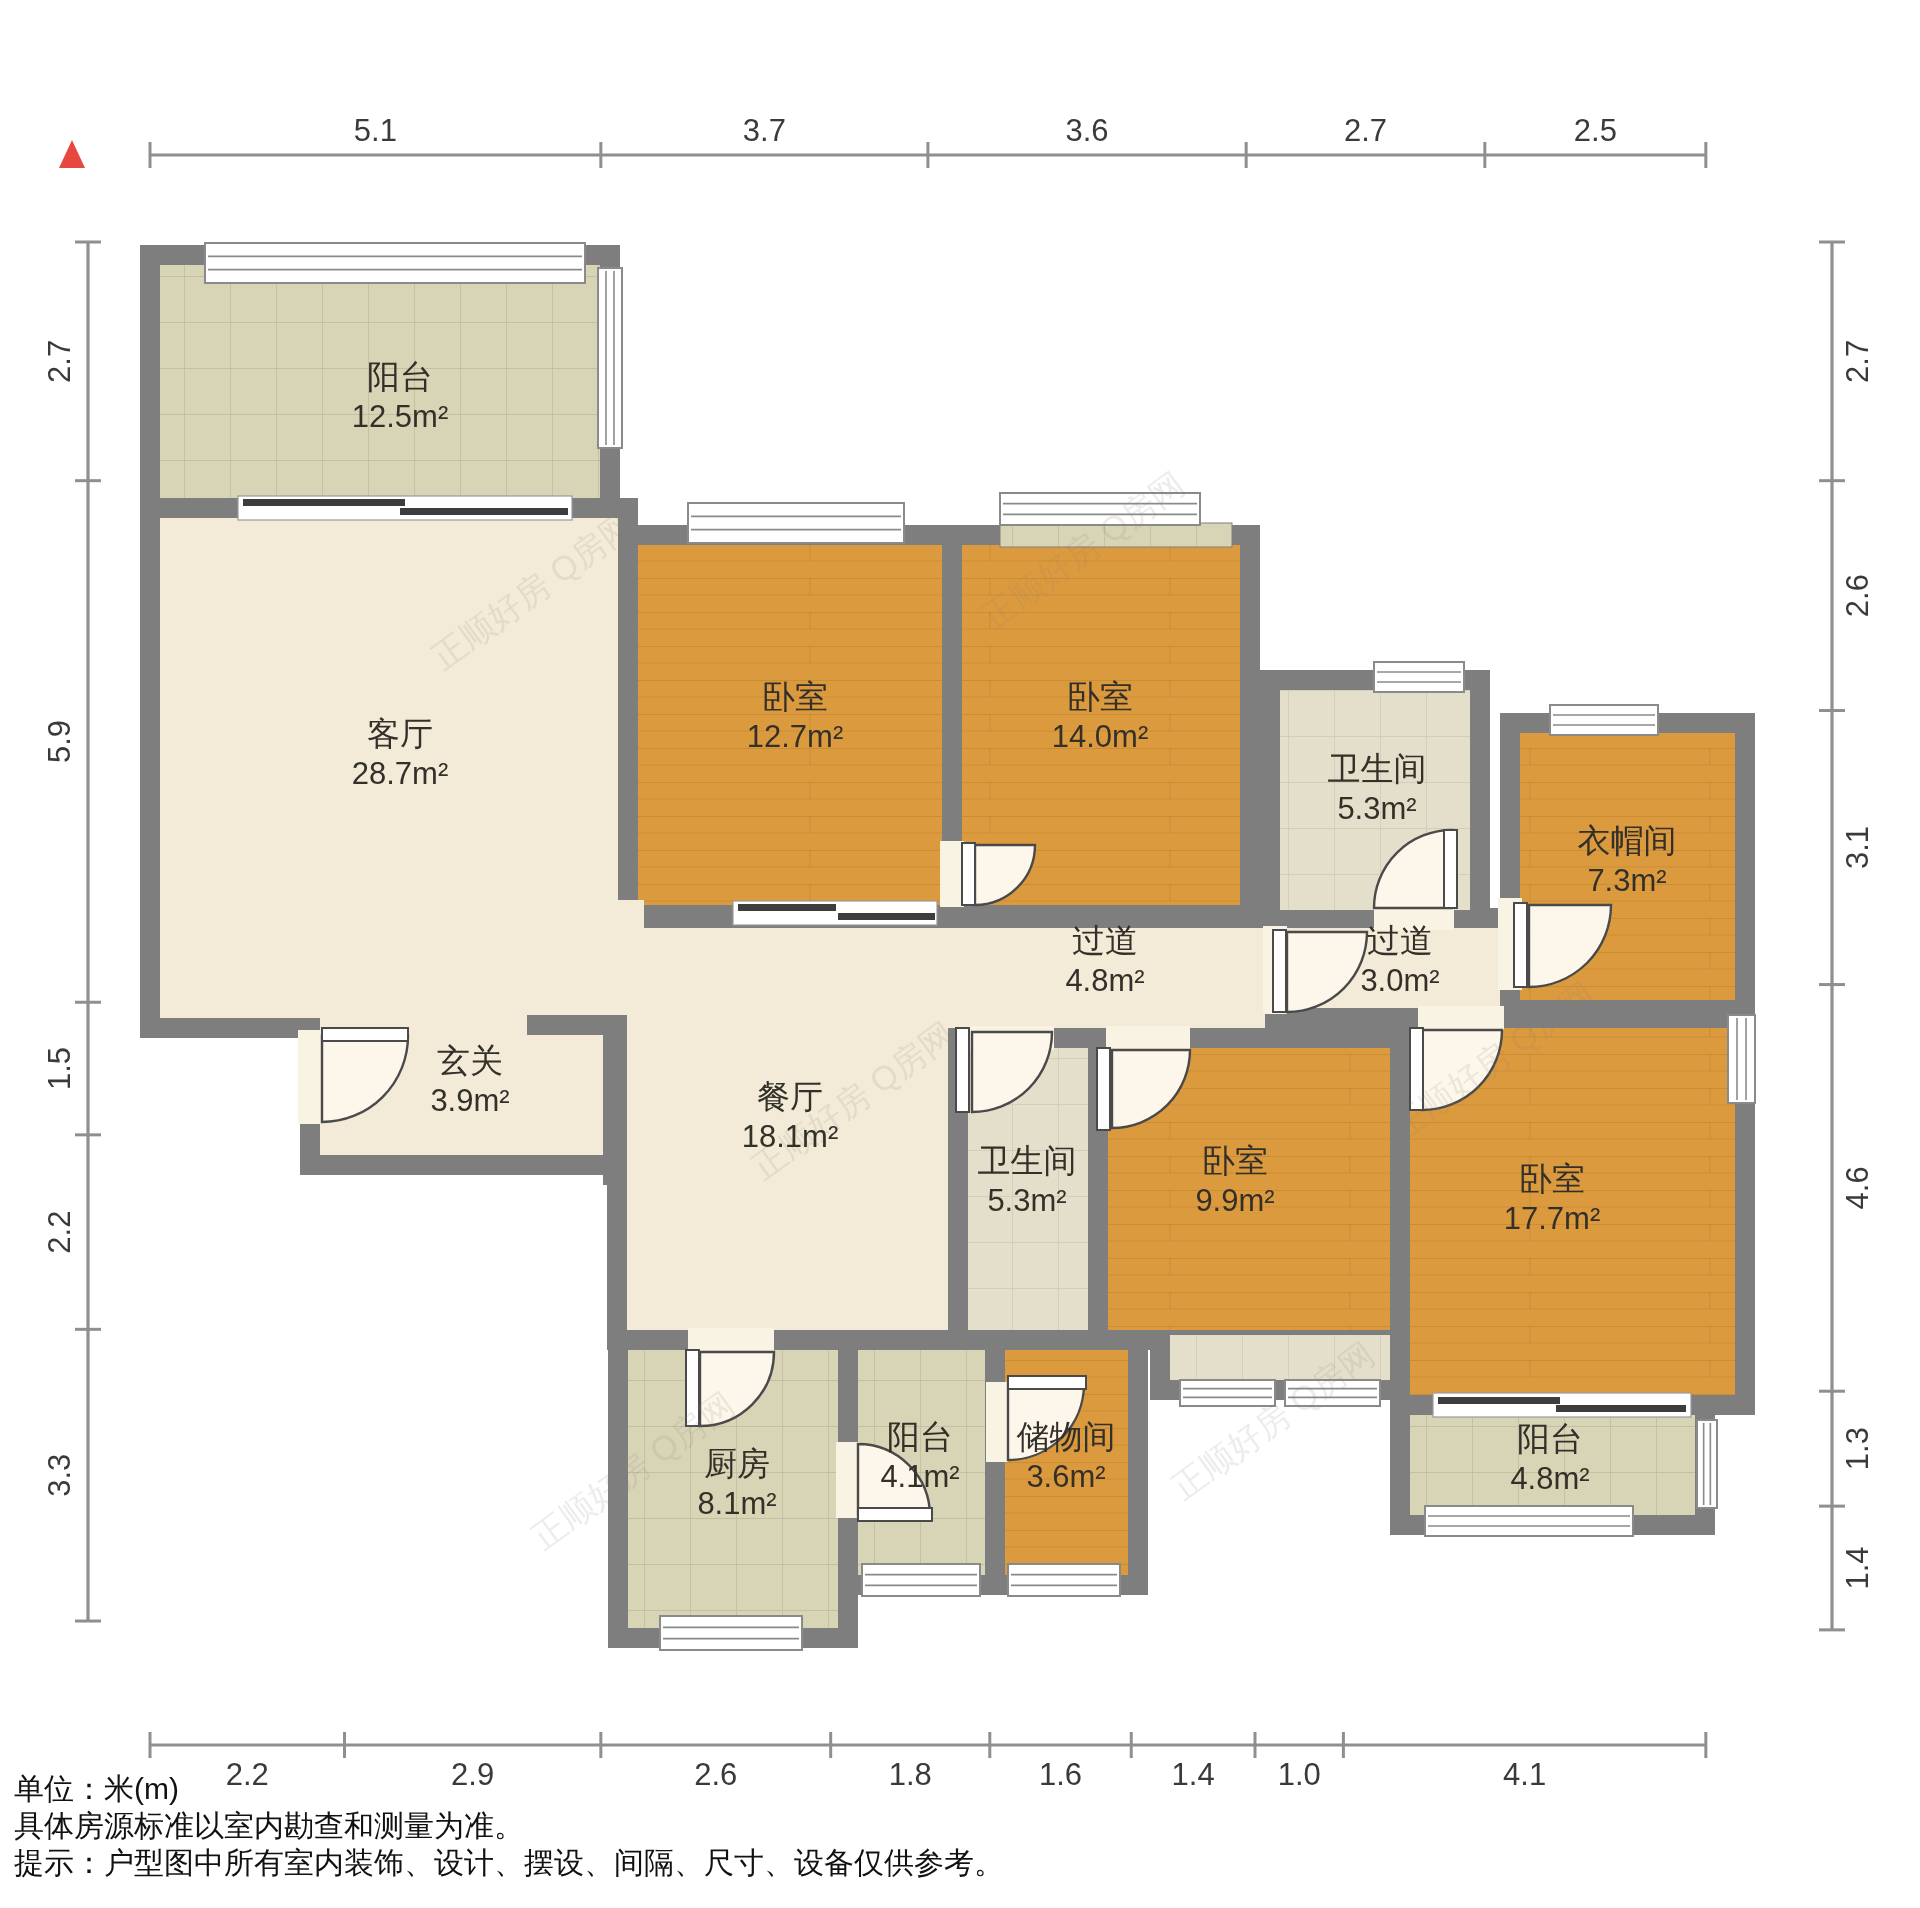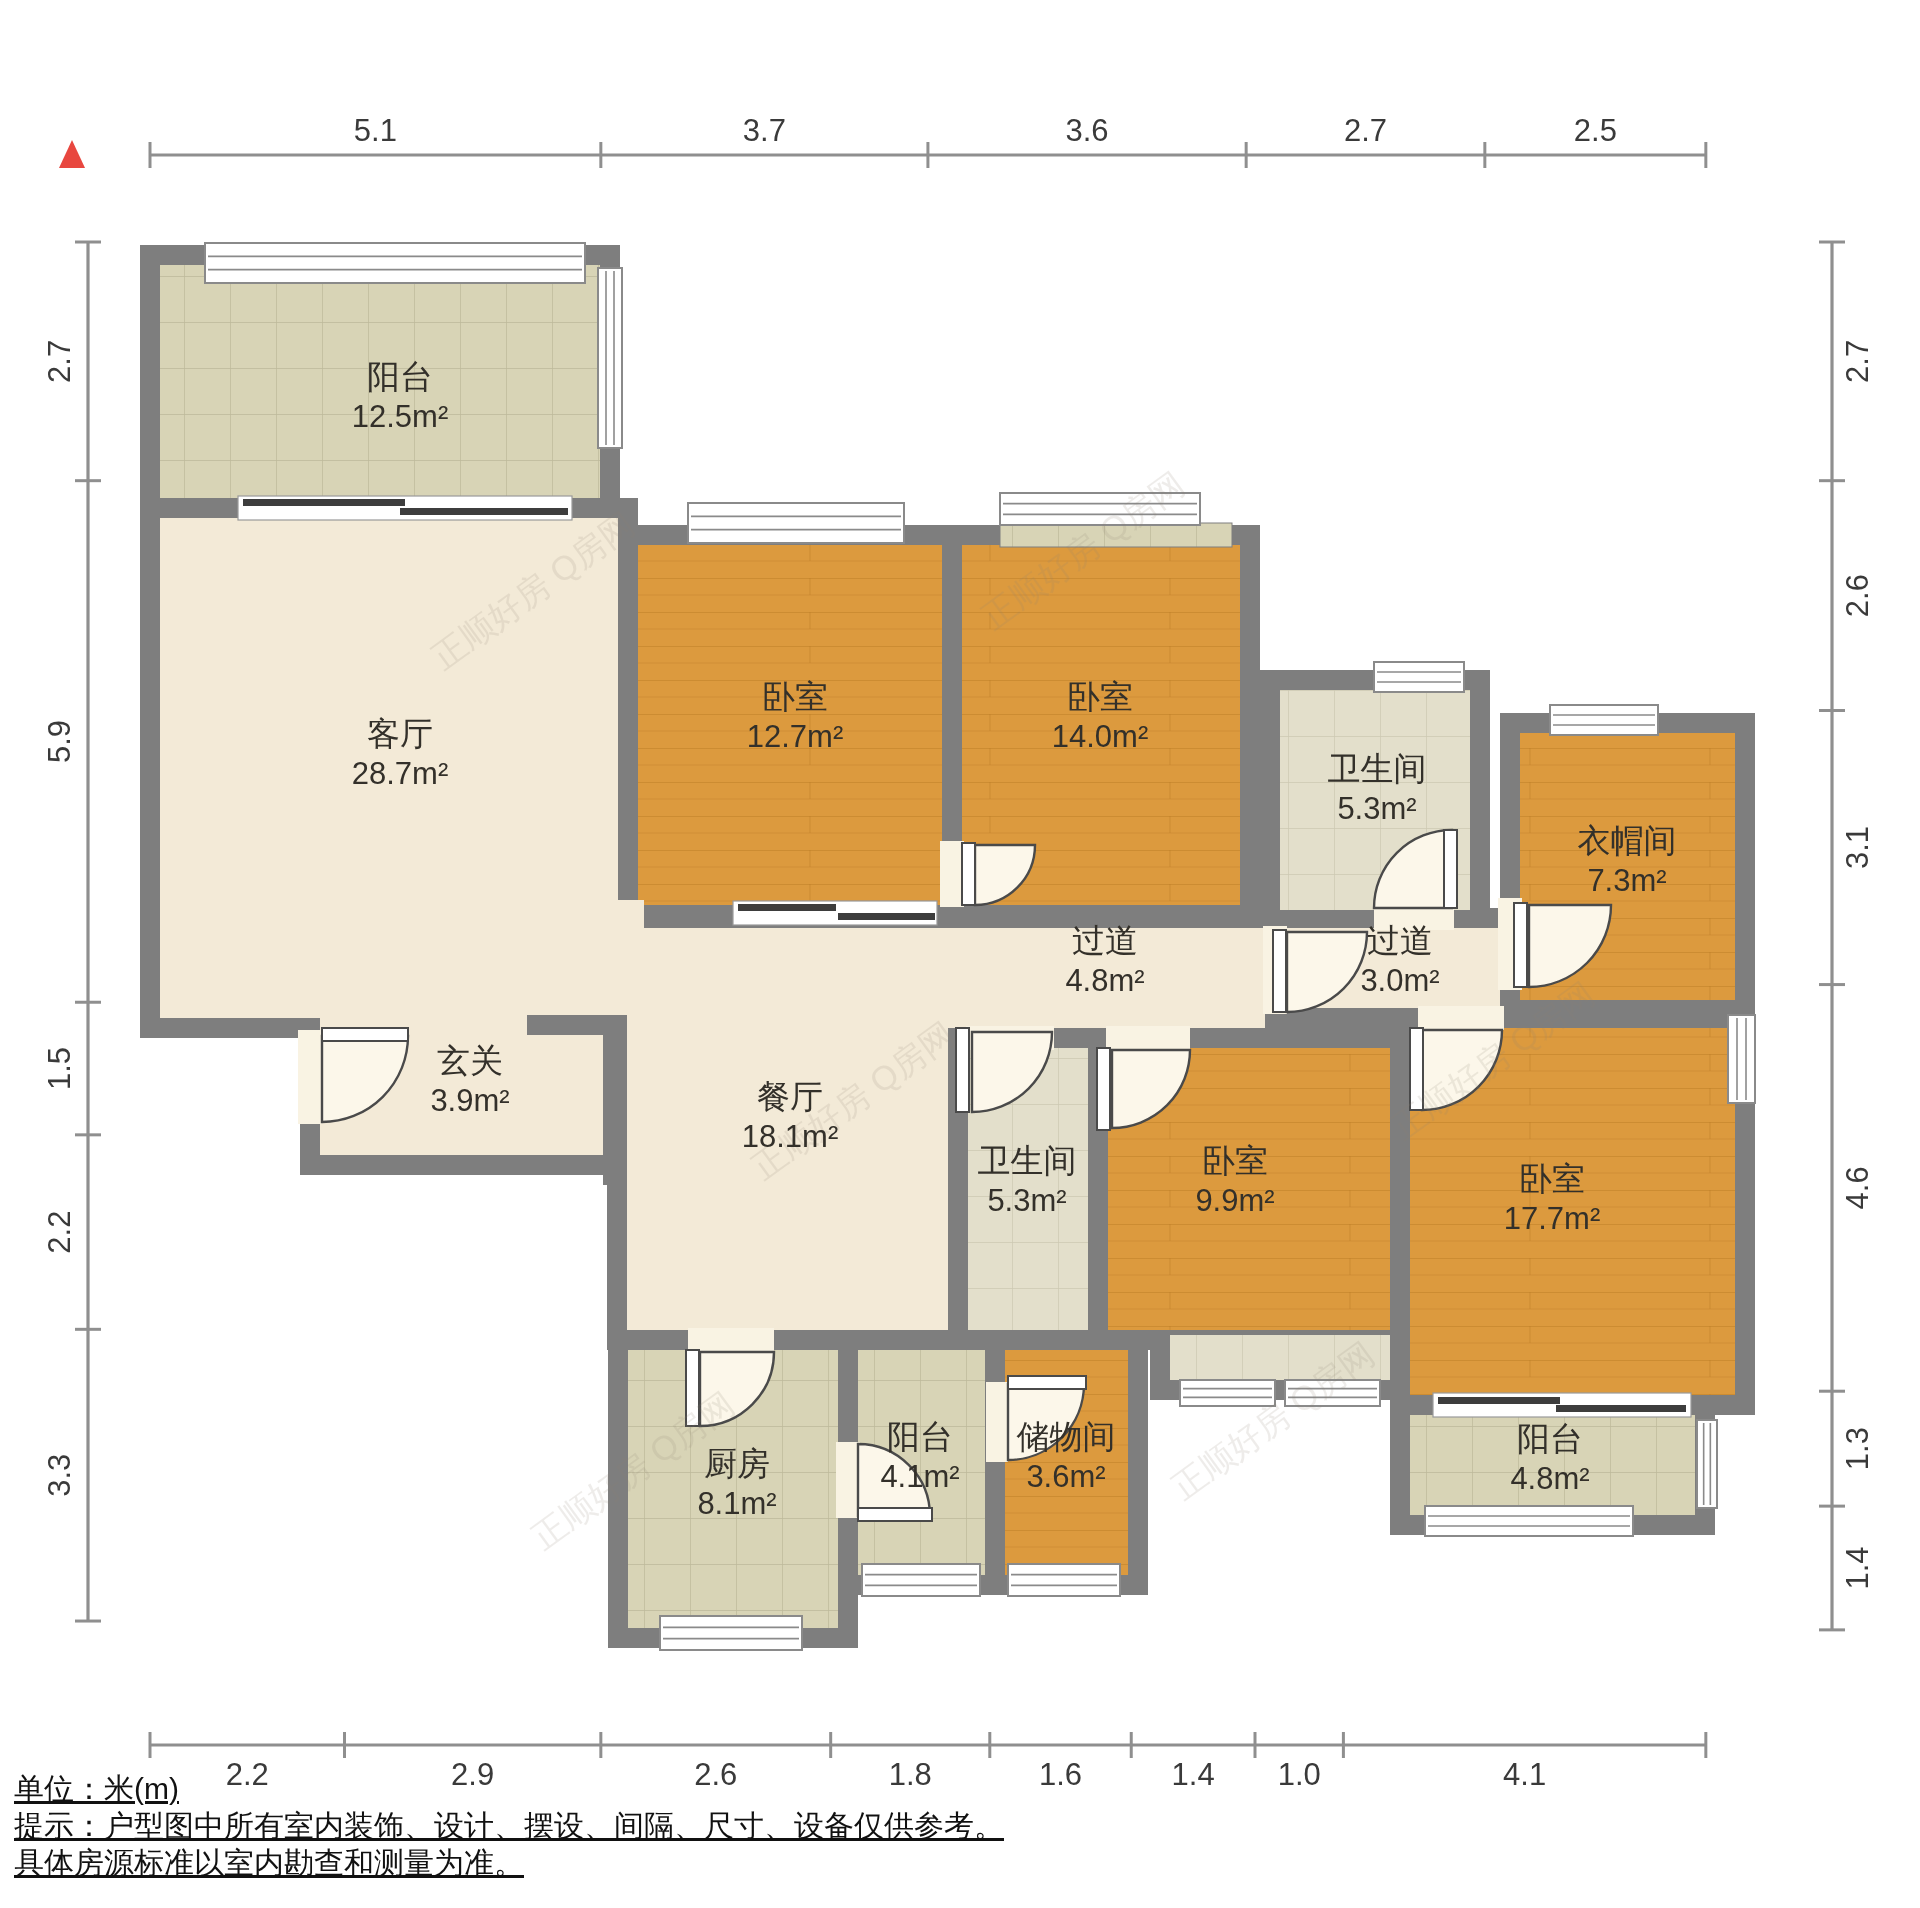--- a/index.html
+++ b/index.html
@@ -1,28 +1,28 @@
 <!DOCTYPE html>
 <html><head>
 <meta charset="utf-8">
 <style>
   html,body{margin:0;padding:0;background:#ffffff;}
   body{width:1920px;height:1908px;position:relative;font-family:"Liberation Sans","DejaVu Sans",sans-serif;}
   #stage{position:absolute;left:0;top:0;width:1920px;height:1908px;}
   svg{position:absolute;left:0;top:0;}
-  #notes{position:absolute;left:14px;top:1770px;color:#111;font-size:30px;line-height:37px;font-weight:500;white-space:nowrap;text-decoration:underline;}
+  #notes{position:absolute;left:14px;top:1770px;color:#111;font-size:30px;line-height:37px;font-weight:500;white-space:nowrap;}
 </style>
 </head>
 <body>
 
 <div id="stage">
   <div id="notes">
     <div>单位：米(m)</div>
+    <div>具体房源标准以室内勘查和测量为准。</div>
     <div>提示：户型图中所有室内装饰、设计、摆设、间隔、尺寸、设备仅供参考。</div>
-    <div>具体房源标准以室内勘查和测量为准。</div>
   </div>
 <svg viewBox="0 0 1920 1908" width="1920" height="1908">
       <defs>
         <pattern id="pat-tile" width="46" height="46" patternUnits="userSpaceOnUse">
           <rect width="46" height="46" fill="#d8d4b6"></rect>
           <path d="M46 0H0V46" fill="none" stroke="#bdb99a" stroke-width="1.4"></path>
         </pattern>
         <pattern id="pat-tileL" width="46" height="46" patternUnits="userSpaceOnUse">
           <rect width="46" height="46" fill="#e3dfcb"></rect>
           <path d="M46 0H0V46" fill="none" stroke="#cdc9b2" stroke-width="1.4"></path>

